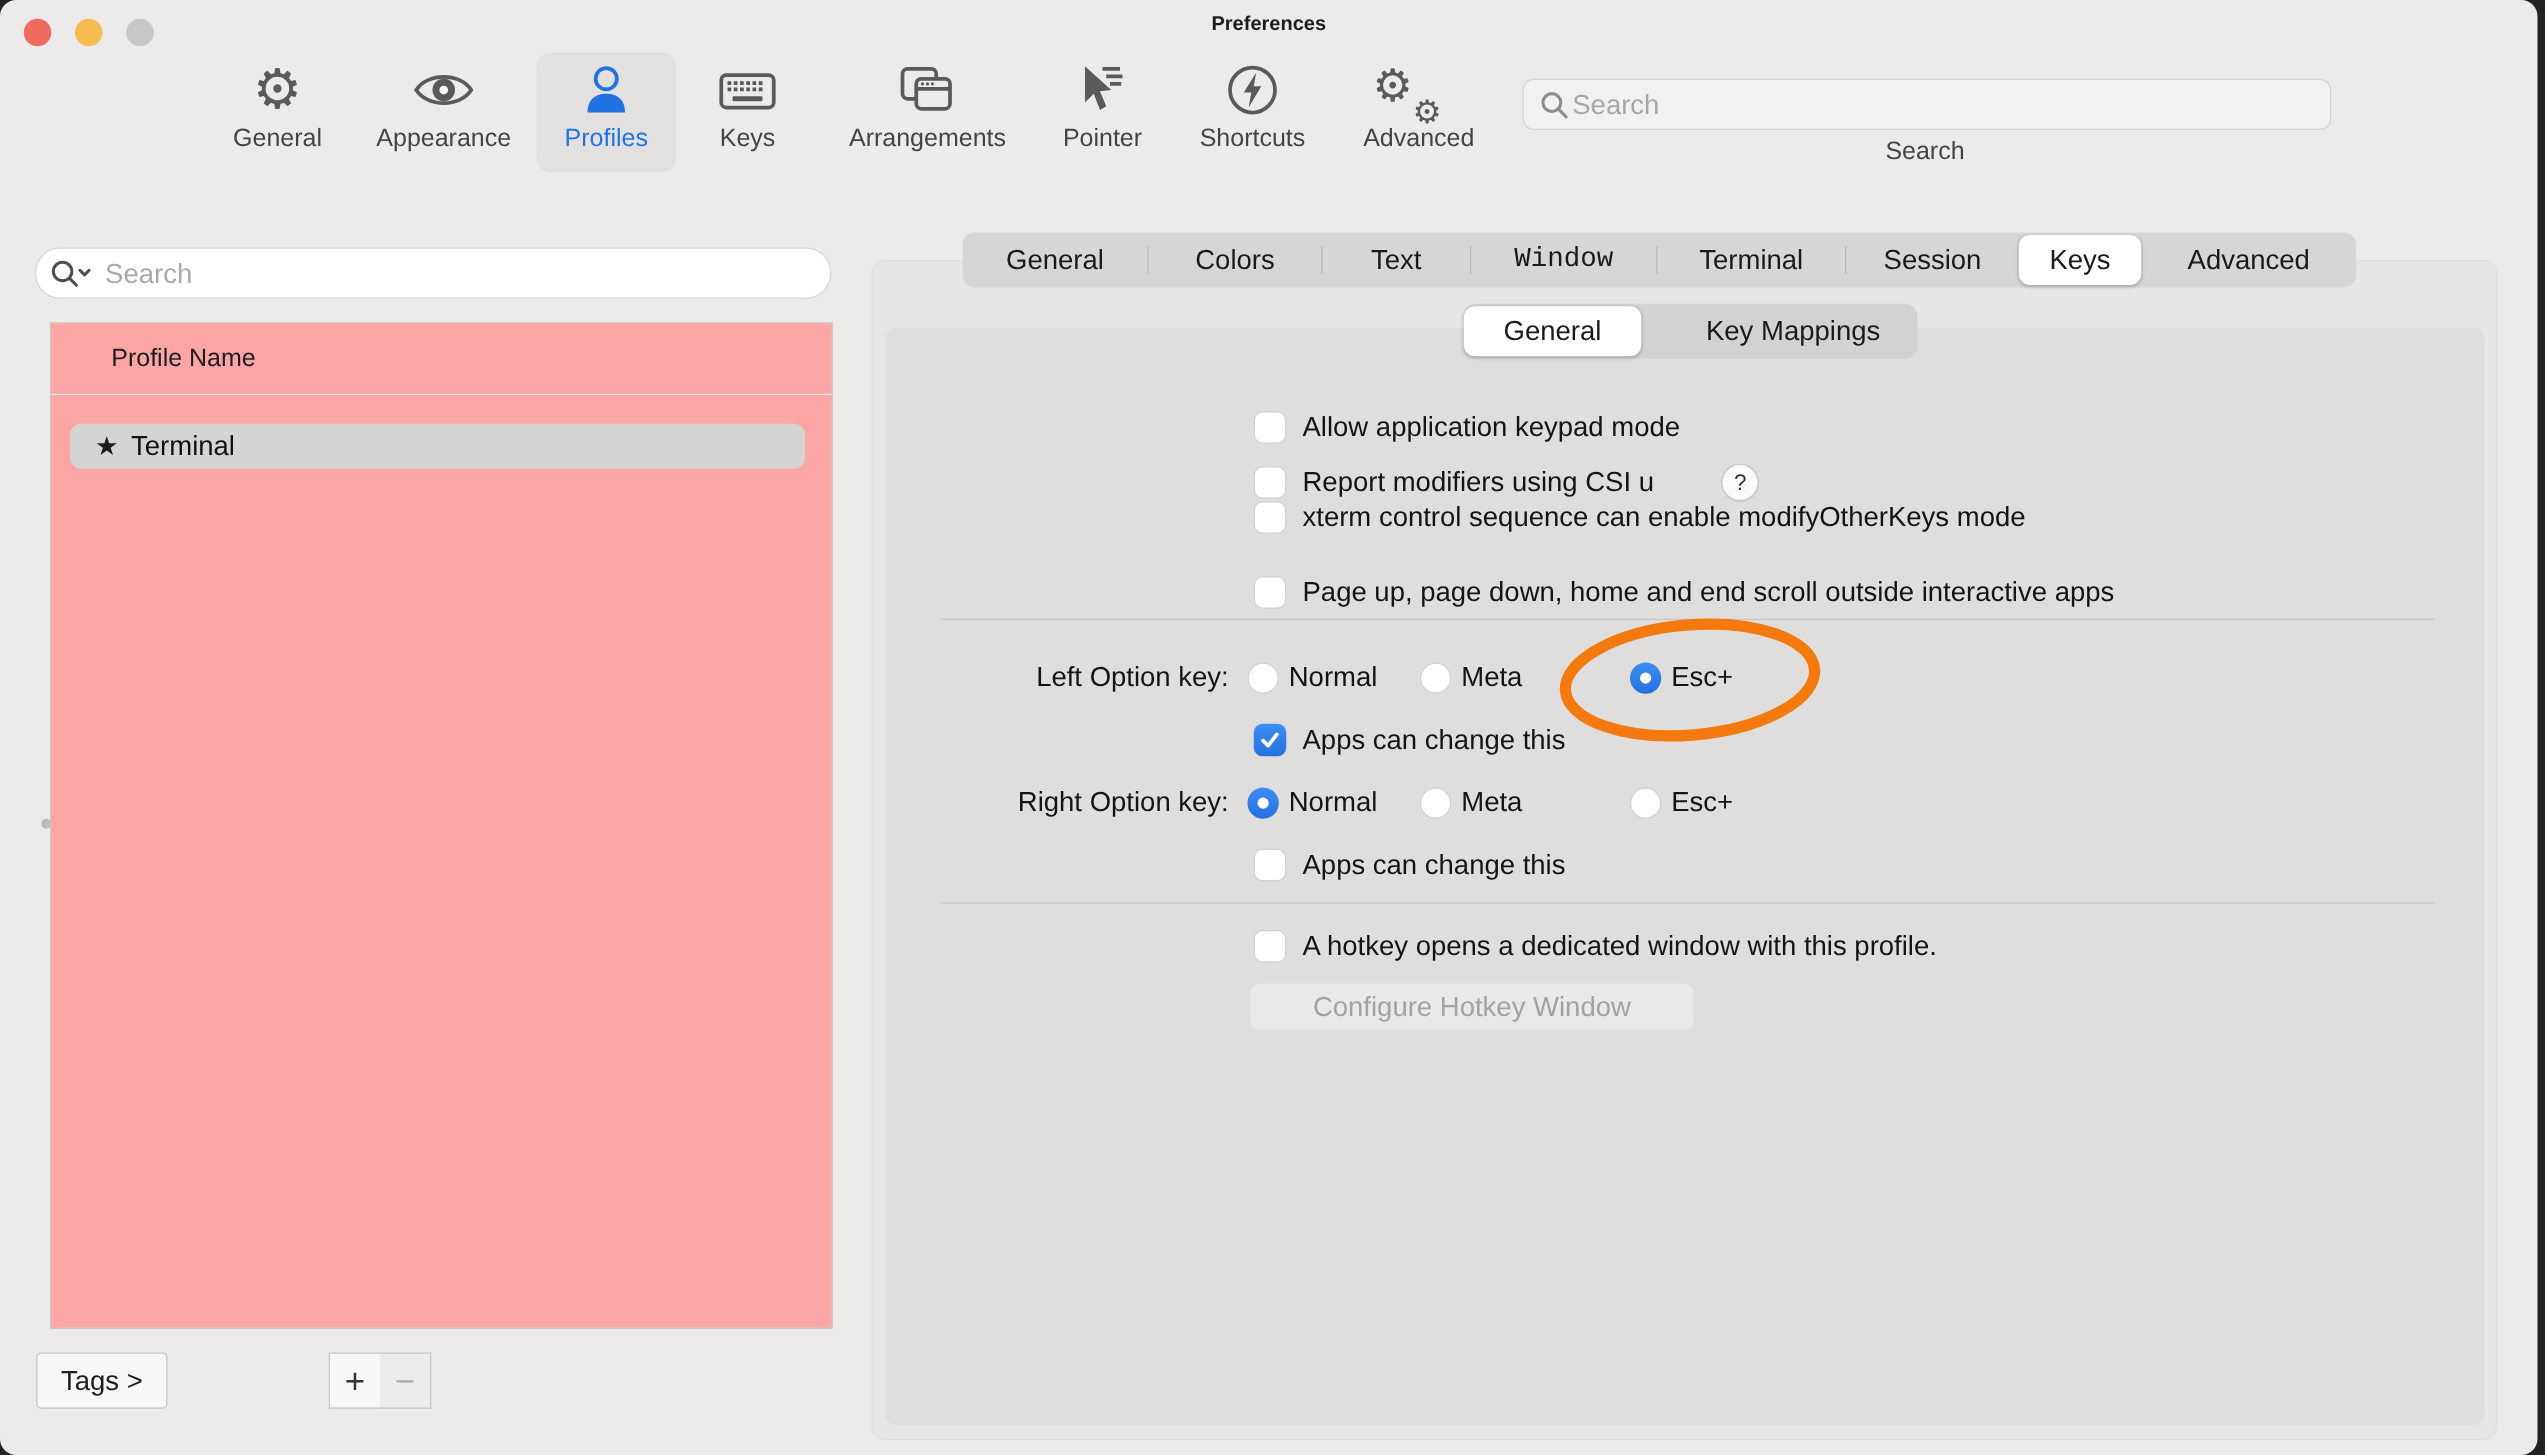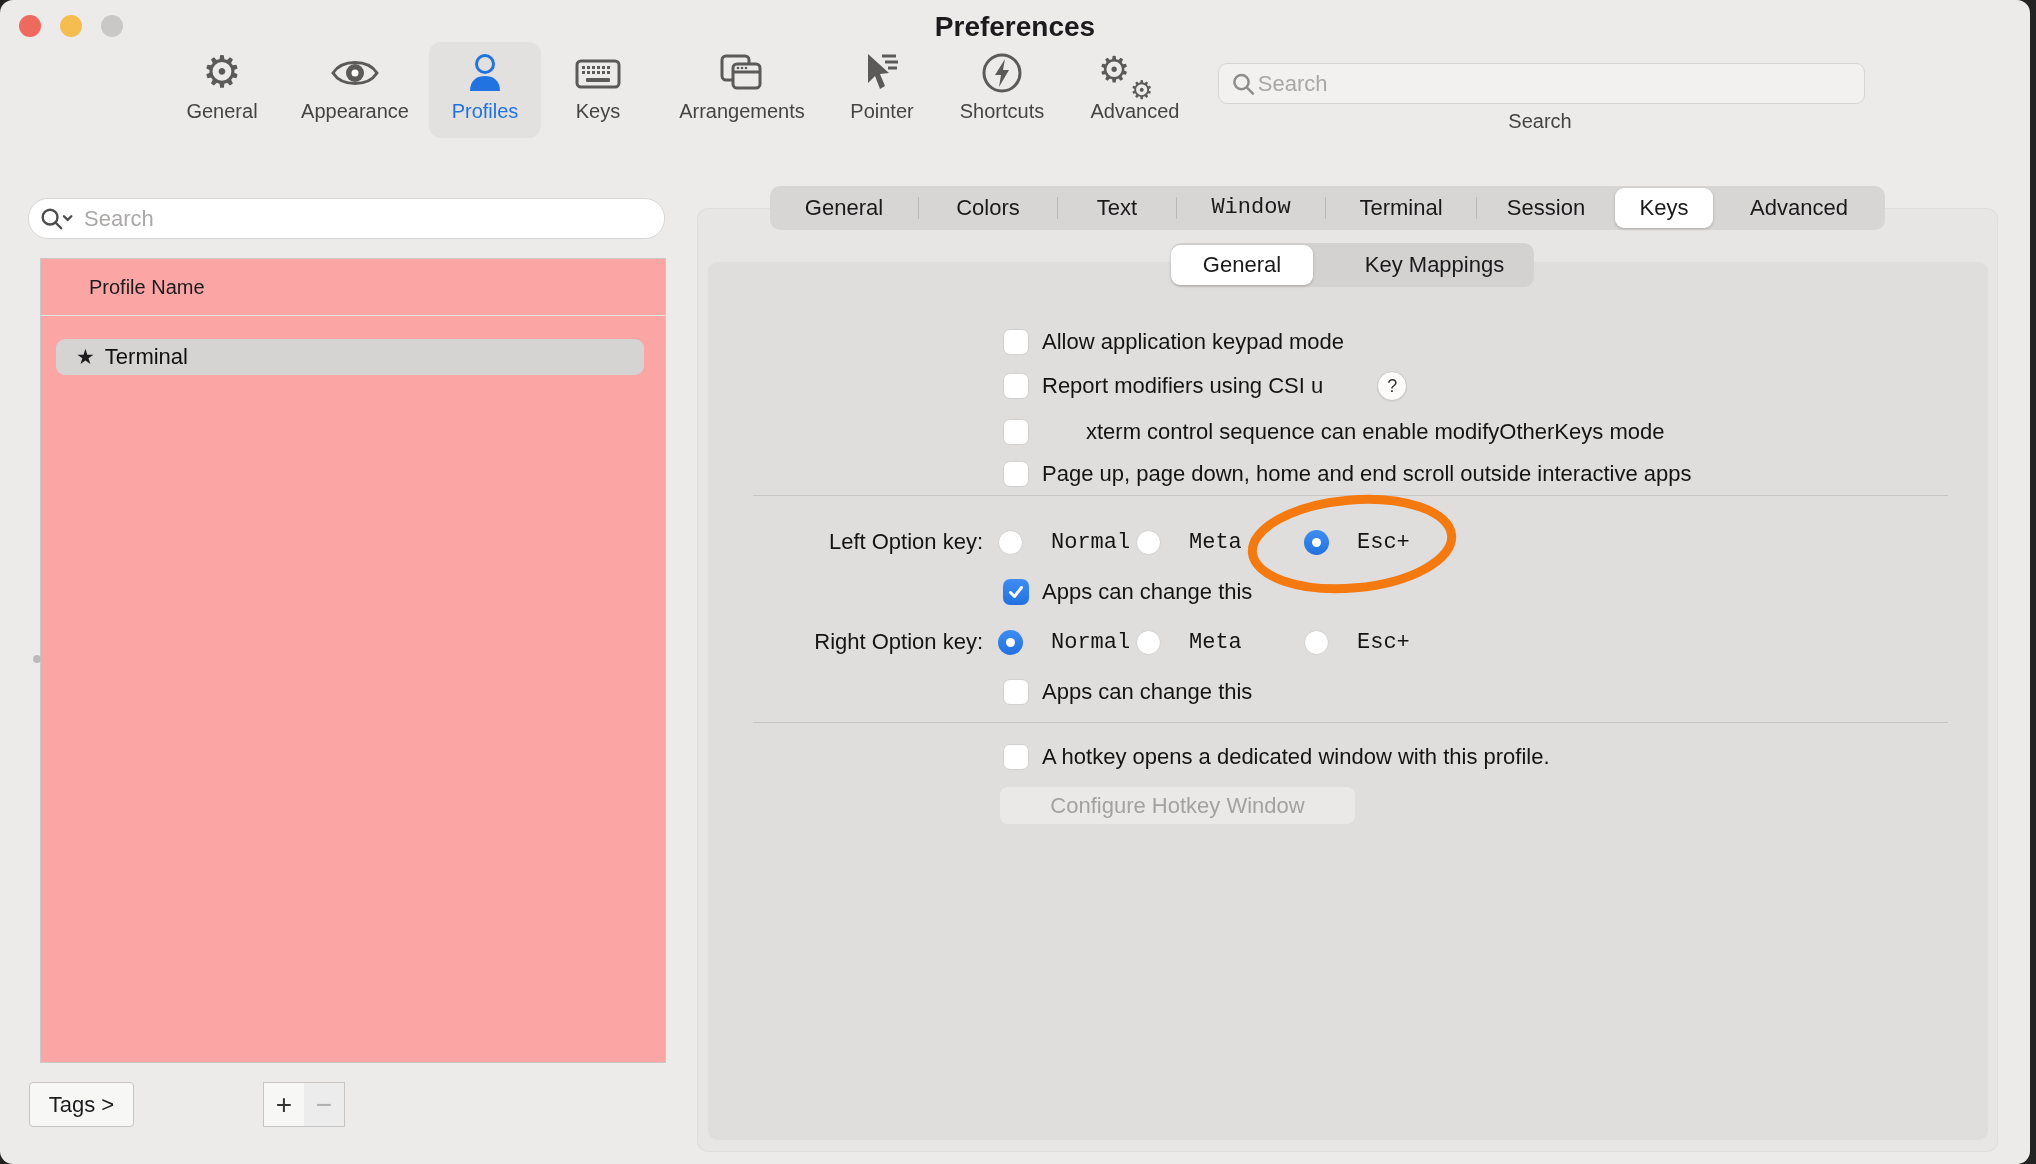--- a/index.html
+++ b/index.html
@@ -9,21 +9,21 @@
     -webkit-font-smoothing:antialiased;position:relative;overflow:hidden;
     color:#161617;
   }
   .window{
     position:absolute;left:0;top:0;width:2030px;height:1164px;
     background:#ecebea;border-radius:13px;overflow:hidden;
   }
   
   .titlebar{position:absolute;left:0;top:0;width:100%;height:44px;}
   .title{position:absolute;left:0;right:0;top:11px;text-align:center;
-    font-size:28px;font-weight:bold;color:#1c1c1e;}
+    font-size:16px;font-weight:bold;color:#1c1c1e;}
   .tl{position:absolute;top:15px;width:22px;height:22px;border-radius:50%;}
   .tl.red{left:19px;background:#ee6a5f;}
   .tl.yellow{left:60px;background:#f5bd4f;}
   .tl.gray{left:101px;background:#c9c8c6;}
   
   .tb-item{position:absolute;top:46px;width:150px;height:92px;text-align:center;}
   .tb-item .ic{display:block;height:52px;line-height:52px;}
   .tb-item .lbl{display:block;font-size:20px;color:#454443;margin-top:2px;}
   .tb-item.sel .lbl{color:#2273e2;}
   .tb-pill{position:absolute;left:429px;top:42px;width:112px;height:96px;
@@ -99,21 +99,21 @@
     box-shadow:0 1px 1px rgba(0,0,0,0.08);}
   .sep{position:absolute;left:753px;width:1195px;height:1px;background:#c7c6c5;}
   .optlabel{position:absolute;left:710px;width:273px;font-size:22px;color:#141415;
     text-align:right;height:28px;line-height:28px;}
   .rgroup{position:absolute;height:28px;display:flex;align-items:center;}
   .radio{width:25px;height:25px;border-radius:50%;background:#fff;
     border:1px solid #d2d1d0;box-sizing:border-box;flex:none;}
   .radio.sel{background:linear-gradient(#3f8df2,#2271e0);border:none;
     display:flex;align-items:center;justify-content:center;}
   .radio.sel::after{content:"";width:9px;height:9px;border-radius:50%;background:#fff;}
-  .rlabel{margin-left:28px;font-size:22px;color:#141415;white-space:nowrap;font-family:Liberation Mono, monospace;}
+  .rlabel{margin-left:8px;font-size:22px;color:#141415;white-space:nowrap;}
   .cfg-btn{position:absolute;left:999px;top:786px;width:357px;height:39px;
     background:#eae9e8;border-radius:9px;box-shadow:inset 0 0 0 1px rgba(0,0,0,0.05);
     font-size:22px;color:#a3a2a1;display:flex;align-items:center;justify-content:center;}
   .annot{position:absolute;left:1237px;top:486px;width:230px;height:116px;z-index:20;
     pointer-events:none;}
 </style>
 </head>
 <body>
 
 <div class="window">
@@ -287,21 +287,21 @@
     <span class="cb"></span>
     <span class="cblabel">Allow application keypad mode</span>
   </div>
 
   <div class="cbrow" style="top:372px;">
     <span class="cb"></span>
     <span class="cblabel">Report modifiers using CSI u</span>
     <span class="help">?</span>
   </div>
 
-  <div class="cbrow" style="top:418px;gap:44px;">
+  <div class="cbrow" style="top:400px;">
     <span class="cb"></span>
     <span class="cblabel">xterm control sequence can enable modifyOtherKeys mode</span>
   </div>
 
   <div class="cbrow" style="top:460px;">
     <span class="cb"></span>
     <span class="cblabel">Page up, page down, home and end scroll outside interactive apps</span>
   </div>
 
   <div class="sep" style="top:495px;"></div>

